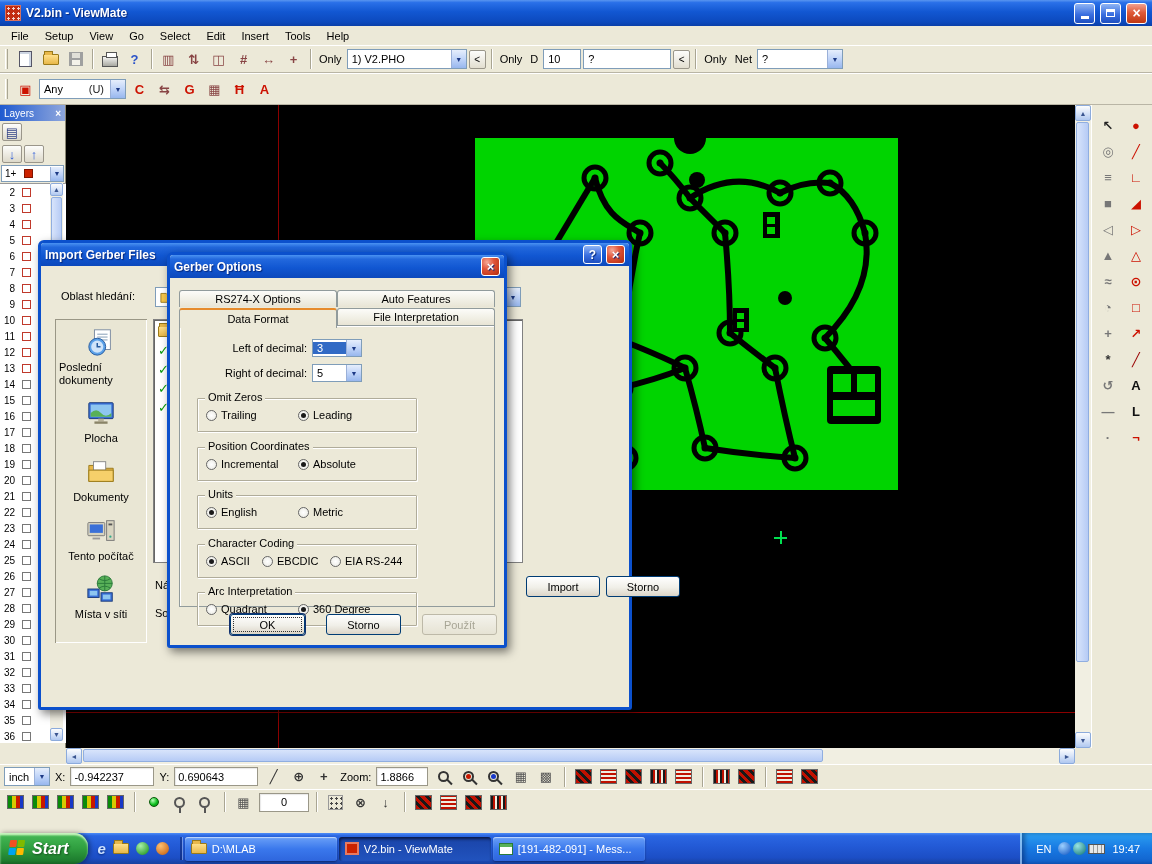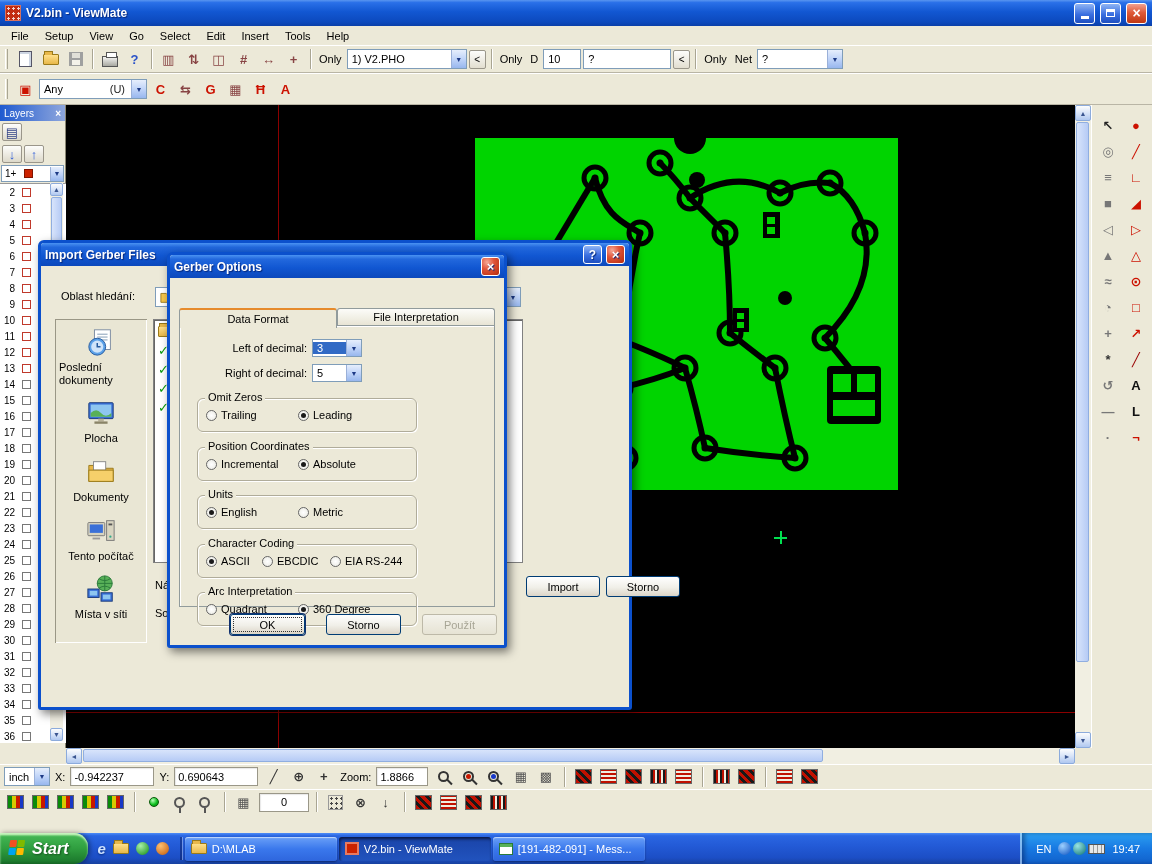--- a/index.html
+++ b/index.html
@@ -29,21 +29,21 @@
 .iconrow{display:flex;align-items:center;gap:2px}
 .tbtn{min-width:23px;height:23px;display:flex;align-items:center;justify-content:center;border:1px solid transparent;border-radius:2px}
 .glyph{font-size:13px;font-weight:bold;line-height:1}
 .lbl{padding:0 3px}
 .combo{display:flex;align-items:center;background:#fff;border:1px solid #7f9db9;height:20px;padding-left:4px}
 .cval{flex:1;white-space:nowrap;overflow:hidden}
 .csuffix{padding-right:6px;color:#222}
 .carrow{width:15px;height:100%;display:flex;align-items:center;justify-content:center;font-size:7px;color:#1d3a86;
  background:linear-gradient(180deg,#e6eefc,#c0d4f8 50%,#98b7ee);border-left:1px solid #9ab0d8;flex:none}
 .carrow.small{height:14px;width:13px}
-.w120{width:120px}.w92{width:108px}.w86{width:86px}.w46{width:46px;height:19px}
+.w120{width:120px}.w92{width:87px}.w86{width:86px}.w46{width:46px;height:19px}
 .field{background:#fff;border:1px solid #7f9db9;height:20px;display:flex;align-items:center;padding:0 4px}
 .w38{width:38px}.w88{width:88px}
 .xbtn{width:17px;height:19px;border:1px solid #9a968a;border-radius:2px;background:linear-gradient(#fdfdfb,#e2ded0);display:flex;align-items:center;justify-content:center;font-size:10px}
 
 
 .ic-doc{width:13px;height:16px;background:#fff;border:1px solid #556;box-shadow:inset -2px 2px 0 #cdd5e2}
 .ic-folder{width:16px;height:11px;background:linear-gradient(#ffe08a,#e8b84a);border:1px solid #9a7a1a;border-radius:1px;position:relative;flex:none}
 .ic-folder::before{content:'';position:absolute;top:-4px;left:0;width:7px;height:3px;background:#e8b84a;border:1px solid #9a7a1a;border-bottom:none}
 .ic-floppy{width:14px;height:14px;background:#2a48aa;position:relative}
 .ic-floppy::before{content:'';position:absolute;top:1px;left:3px;width:8px;height:5px;background:#cfd6e8}
@@ -153,21 +153,21 @@
 
 .tabrow{position:absolute;left:9px;right:9px;display:flex;height:17px}
 .tab{flex:1;display:flex;align-items:center;justify-content:center;background:linear-gradient(#fcfcf9,#e8e5d5);
  border:1px solid #919b9c;border-bottom:none;border-radius:3px 3px 0 0;font-size:11px;white-space:nowrap}
 .tab.active{background:#ece9d8;border-top:2px solid #e68b2c;height:20px;z-index:3;position:relative}
 .gpage{position:absolute;left:9px;right:9px;top:70px;bottom:38px;border:1px solid #919b9c;background:#ece9d8;box-shadow:1px 1px 0 #fff inset}
 .decrow{position:absolute;left:10px;width:172px;display:flex;justify-content:flex-end;align-items:center;gap:5px}
 .gcombo{display:flex;width:50px;height:18px;border:1px solid #7f9db9;background:#fff;align-items:center}
 .gval{flex:1;padding-left:4px}
 .gval.sel{background:#316ac5;color:#fff}
-.ggroup{position:absolute;left:17px;width:220px;height:34px;border:1px solid #b0ac9a;border-radius:6px;box-shadow:1px 1px 0 #fff, inset 1px 1px 0 #fff}
+.ggroup{position:absolute;left:17px;width:220px;height:34px;border:1px solid #b0ac9a;border-radius:1px;box-shadow:1px 1px 0 #fff, inset 1px 1px 0 #fff}
 .glabel{position:absolute;top:-8px;left:7px;background:#ece9d8;padding:0 3px}
 .ropt{position:absolute;top:10px;display:flex;align-items:center;gap:4px}
 .radio{width:11px;height:11px;border-radius:50%;border:1px solid #666;background:radial-gradient(#fff,#e8e8e0);display:flex;align-items:center;justify-content:center;flex:none}
 .radio.sel::after{content:'';width:5px;height:5px;border-radius:50%;background:#1a1a1a}
 .gbtns{position:absolute;right:7px;bottom:10px;display:flex;gap:21px}
 
 
 .taskbar{position:absolute;left:0;bottom:0;width:1152px;height:31px;display:flex;align-items:stretch;z-index:50;
  background:linear-gradient(180deg,#4e8df8 0%,#2a66e2 9%,#2259d5 45%,#1c4ec5 80%,#17419f 100%)}
 .start{flex:none;display:flex;align-items:center;gap:6px;padding:0 20px 0 9px;border-radius:0 14px 14px 0;
@@ -920,20 +920,24 @@
       <span class="xpbtn" style="width:74px">Import</span>
       <span class="xpbtn" style="width:74px">Storno</span>
     </div>
   </div>
 
   <div class="dialog gerber">
     <div class="dtitle">
       <span class="dtext">Gerber Options</span>
       <span class="tbtn-close">×</span>
     </div>
+    <div class="tabrow" id="g-tabrow0" style="top:35px">
+        <div class="tab">RS274-X Options</div>
+        <div class="tab">Auto Features</div>
+      </div>
     <div class="tabrow" id="g-tabrow1" style="top:53px">
         <div class="tab active">Data Format</div>
         <div class="tab">File Interpretation</div>
       </div>
     <div class="gpage">
       <div class="decrow" style="top:13px">
         <span>Left of decimal:</span>
         <span class="gcombo">
           <span class="gval sel">3</span>
           <span class="carrow">▼</span>

